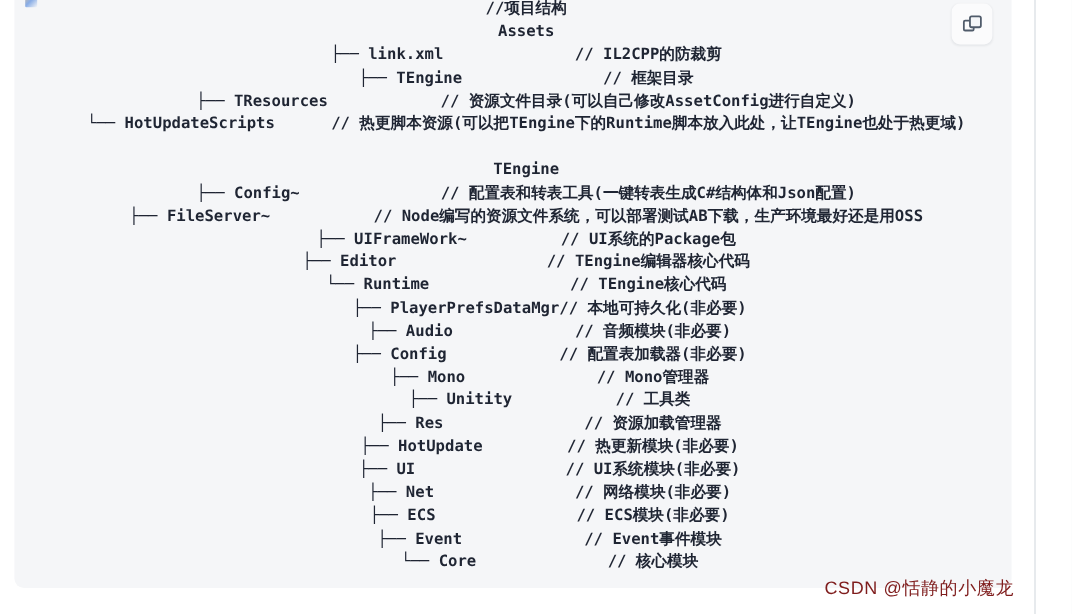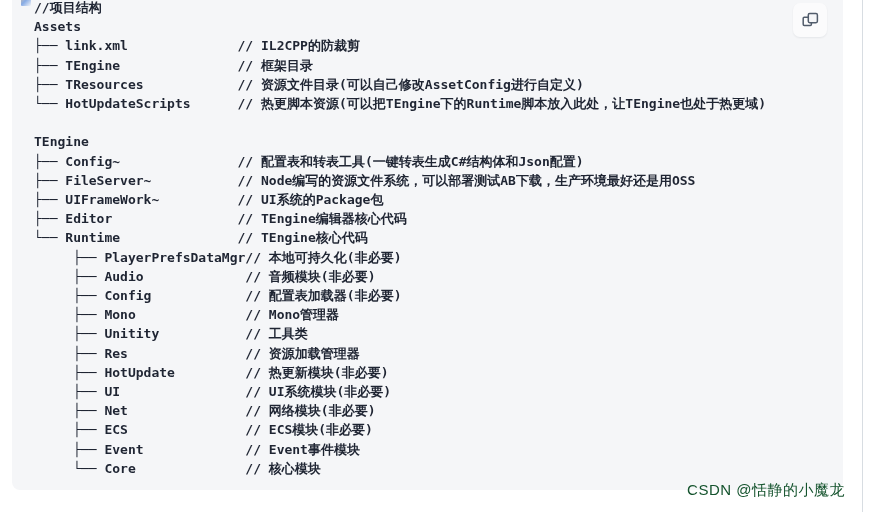--- a/index.html
+++ b/index.html
@@ -14,20 +14,21 @@
     overflow: hidden;
     position: relative;
   }
 
   #page {
     position: absolute;
     left: 0; top: 0;
     width: 893px;
     height: 512px;
     background: #ffffff;
+    text-align: center;
   }
 
   
   .page-rule {
     position: absolute;
     top: 0;
     left: 862px;
     width: 1px;
     height: 512px;
     background: #d8dde2;
@@ -89,21 +90,21 @@
     min-height: 19.2px;
   }
 
   
   .watermark {
     position: absolute;
     right: 48px;
     bottom: 12px;
     font-family: "Liberation Sans", sans-serif;
     font-size: 15px;
-    color: #14532d;
+    color: #7f1d1d;
     letter-spacing: .5px;
     white-space: nowrap;
     user-select: none;
     z-index: 6;
   }
 
   
   .corner-artifact {
     position: absolute;
     left: 9px;

